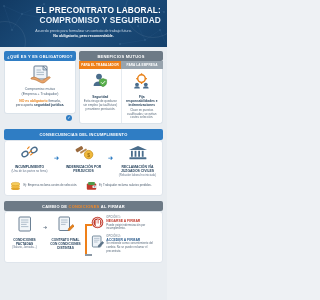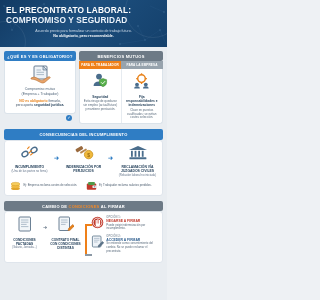--- a/index.html
+++ b/index.html
@@ -21,21 +21,21 @@
   }
   .header:before, .header:after {
     content: ""; position: absolute; border-radius: 50%;
     border: 1px solid rgba(255,255,255,.07);
   }
   .header:before { width: 54px; height: 54px; right: -14px; top: -18px; }
   .header:after  { width: 40px; height: 40px; left: -16px; bottom: -16px; }
   .net { position: absolute; inset: 0; opacity: .25; }
   .h-title {
     position: relative; z-index: 2;
-    text-align: left; color: #ffffff;
+    text-align: right; color: #ffffff;
     font-size: 8.3px; font-weight: bold; letter-spacing: .15px;
     line-height: 10.2px; text-transform: uppercase;
   }
   .h-title .l2 { color: #eaf2fa; font-weight: bold; }
   .h-sub {
     position: relative; z-index: 2;
     text-align: center; color: #cfdcea;
     font-size: 3.6px; line-height: 5px; margin-top: 3.5px;
   }
   .h-sub b { color: #ffffff; }

